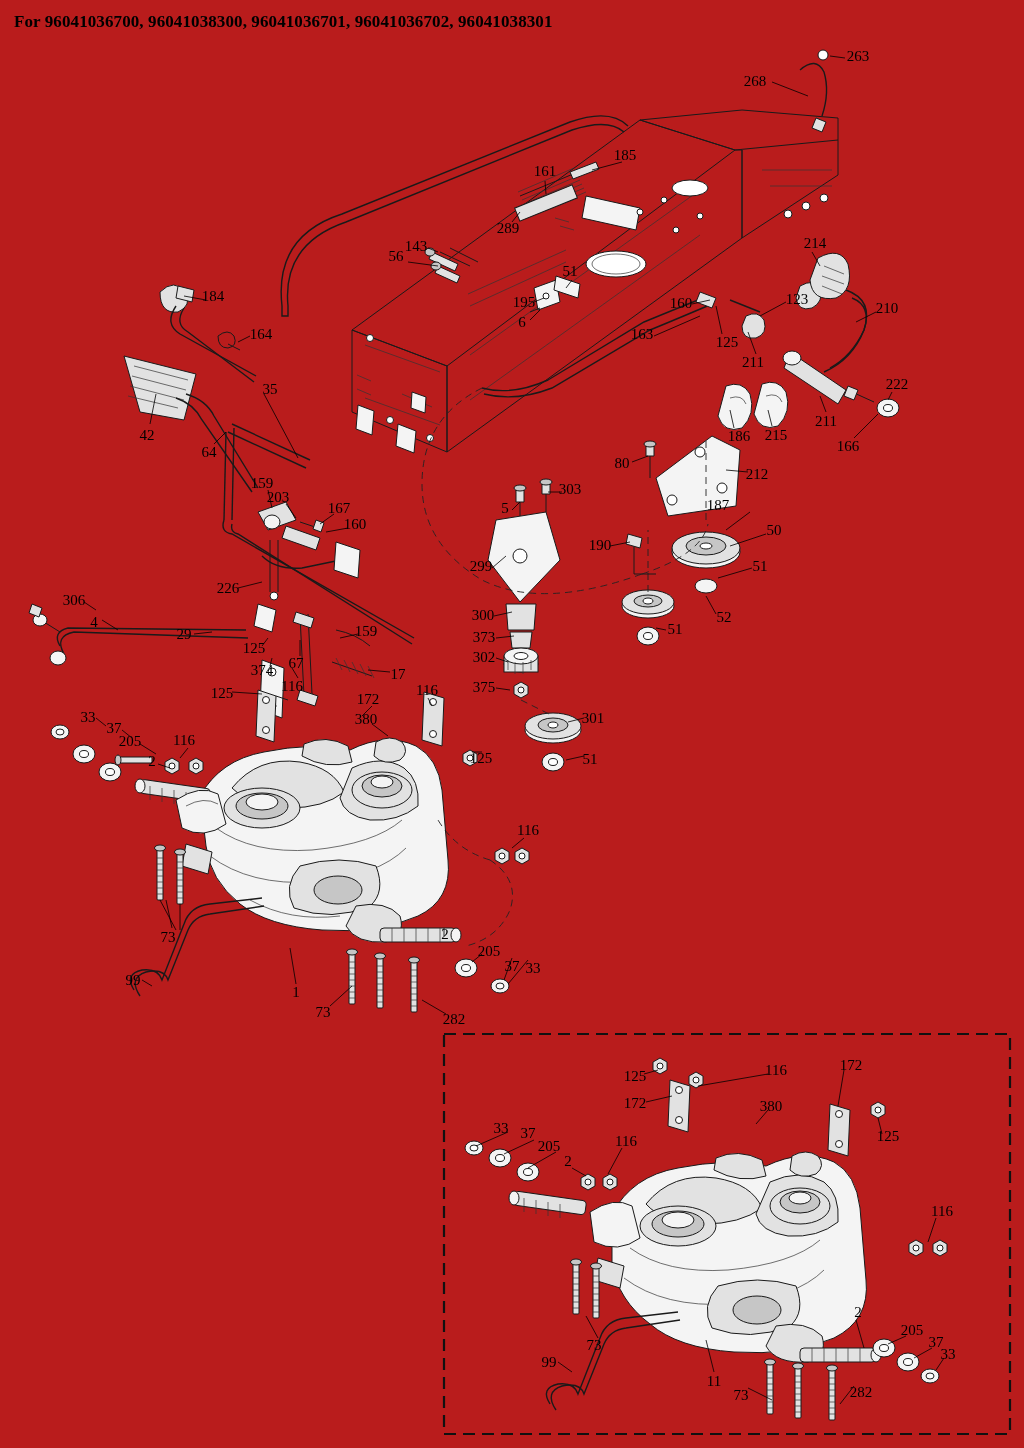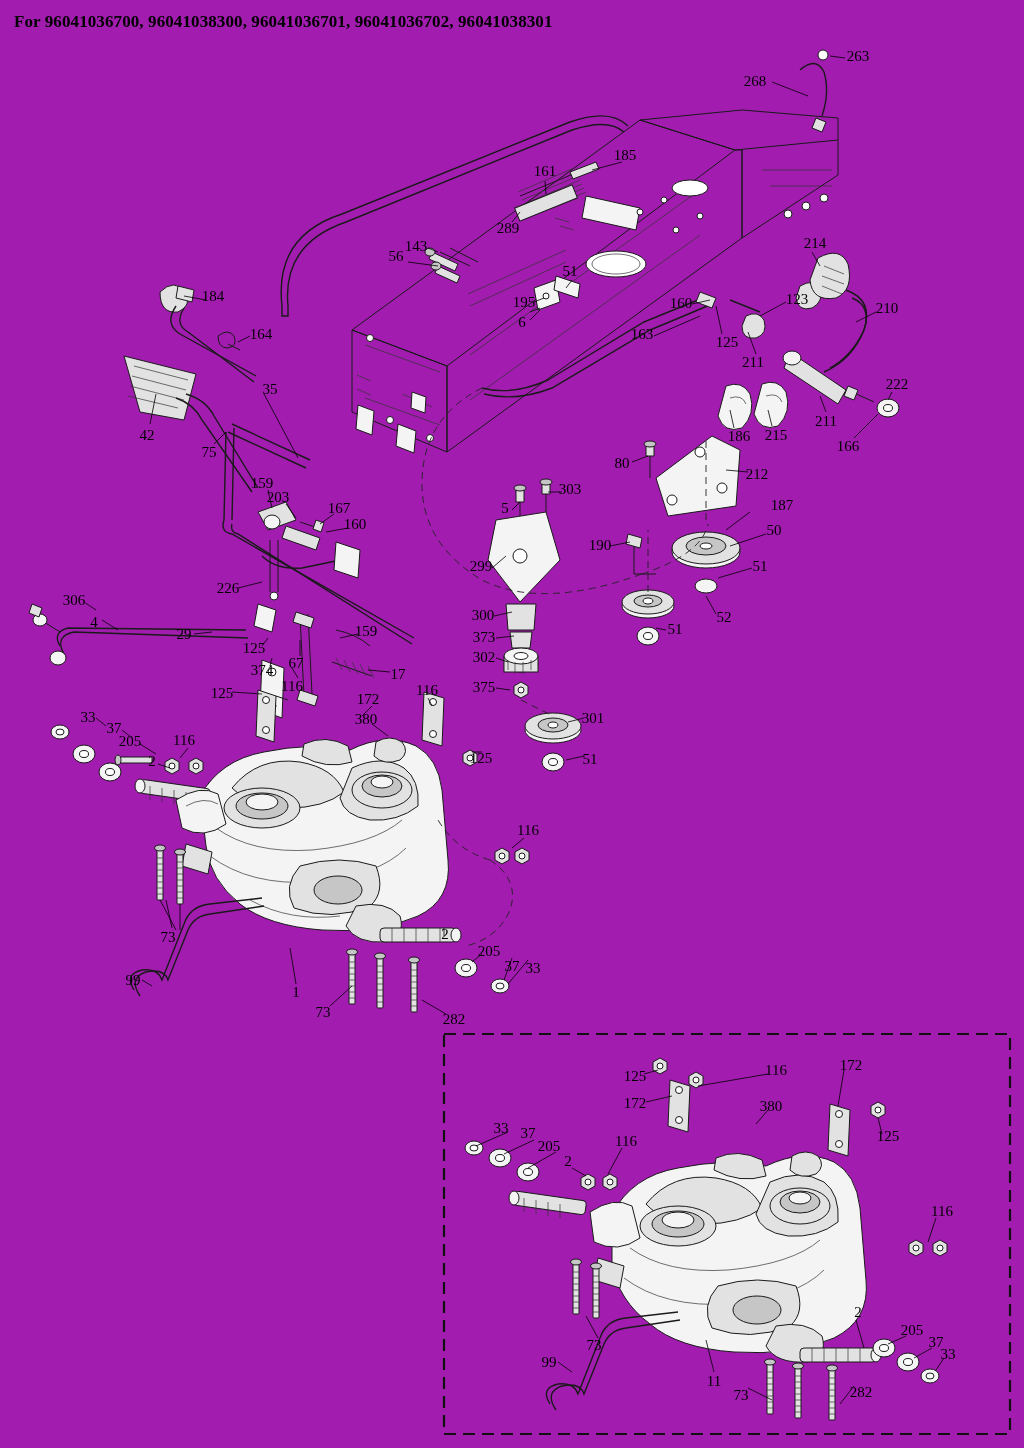--- a/index.html
+++ b/index.html
@@ -7,21 +7,21 @@
     padding: 0;
     background: #ffffff;
   }
   body {
     font-family: "Liberation Serif", serif;
   }
   #page {
     position: relative;
     width: 1024px;
     height: 1448px;
-    background: #a21caf;
+    background: #b91c1c;
     overflow: hidden;
   }
   #title {
     position: absolute;
     left: 14px;
     top: 12px;
     font-family: "Liberation Serif", serif;
     font-weight: bold;
     font-size: 17px;
     color: #000000;
@@ -632,28 +632,28 @@
     <span class="callout" style="left:642px;top:334px">163</span>
     <span class="callout" style="left:727px;top:342px">125</span>
     <span class="callout" style="left:753px;top:362px">211</span>
     <span class="callout" style="left:897px;top:384px">222</span>
     <span class="callout" style="left:270px;top:389px">35</span>
     <span class="callout" style="left:826px;top:421px">211</span>
     <span class="callout" style="left:848px;top:446px">166</span>
     <span class="callout" style="left:147px;top:435px">42</span>
     <span class="callout" style="left:739px;top:436px">186</span>
     <span class="callout" style="left:776px;top:435px">215</span>
-    <span class="callout" style="left:209px;top:452px">75</span>
+    <span class="callout" style="left:209px;top:452px">64</span>
     <span class="callout" style="left:622px;top:463px">80</span>
     <span class="callout" style="left:757px;top:474px">212</span>
     <span class="callout" style="left:262px;top:483px">159</span>
     <span class="callout" style="left:570px;top:489px">303</span>
     <span class="callout" style="left:278px;top:497px">203</span>
     <span class="callout" style="left:505px;top:508px">5</span>
-    <span class="callout" style="left:782px;top:505px">187</span>
+    <span class="callout" style="left:718px;top:505px">187</span>
     <span class="callout" style="left:339px;top:508px">167</span>
     <span class="callout" style="left:355px;top:524px">160</span>
     <span class="callout" style="left:600px;top:545px">190</span>
     <span class="callout" style="left:774px;top:530px">50</span>
     <span class="callout" style="left:481px;top:566px">299</span>
     <span class="callout" style="left:760px;top:566px">51</span>
     <span class="callout" style="left:228px;top:588px">226</span>
     <span class="callout" style="left:74px;top:600px">306</span>
     <span class="callout" style="left:483px;top:615px">300</span>
     <span class="callout" style="left:724px;top:617px">52</span>

